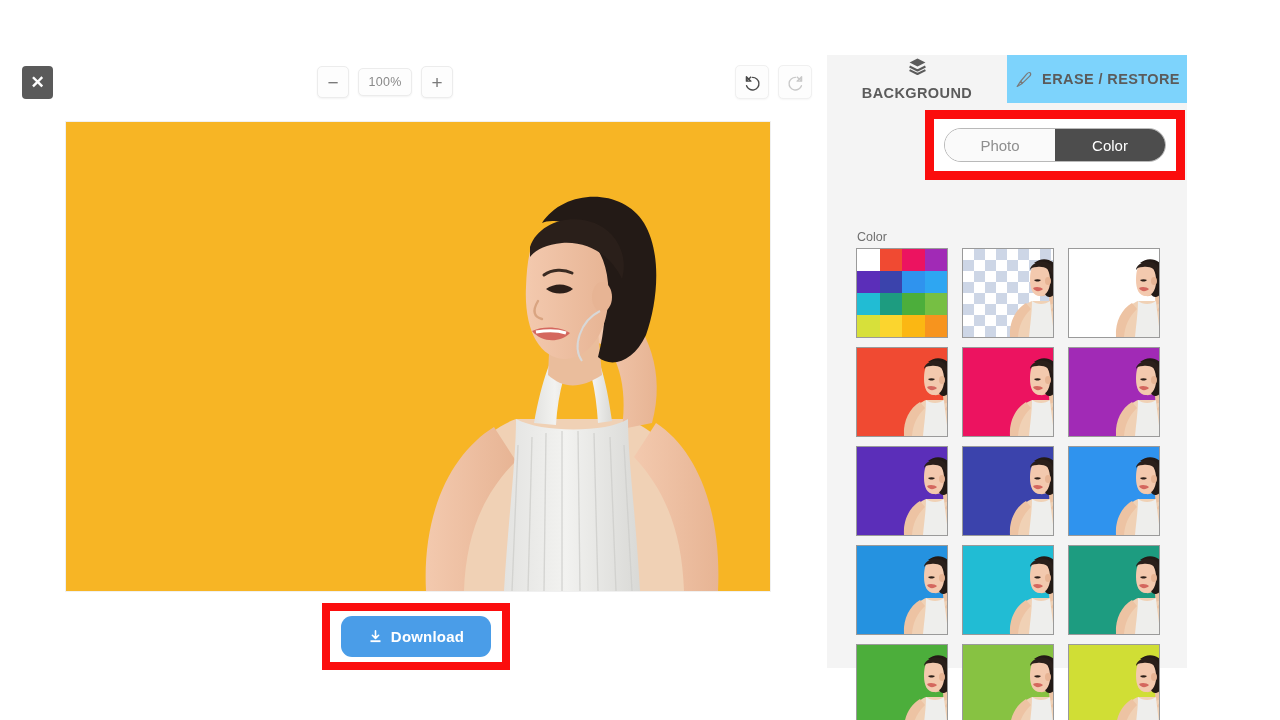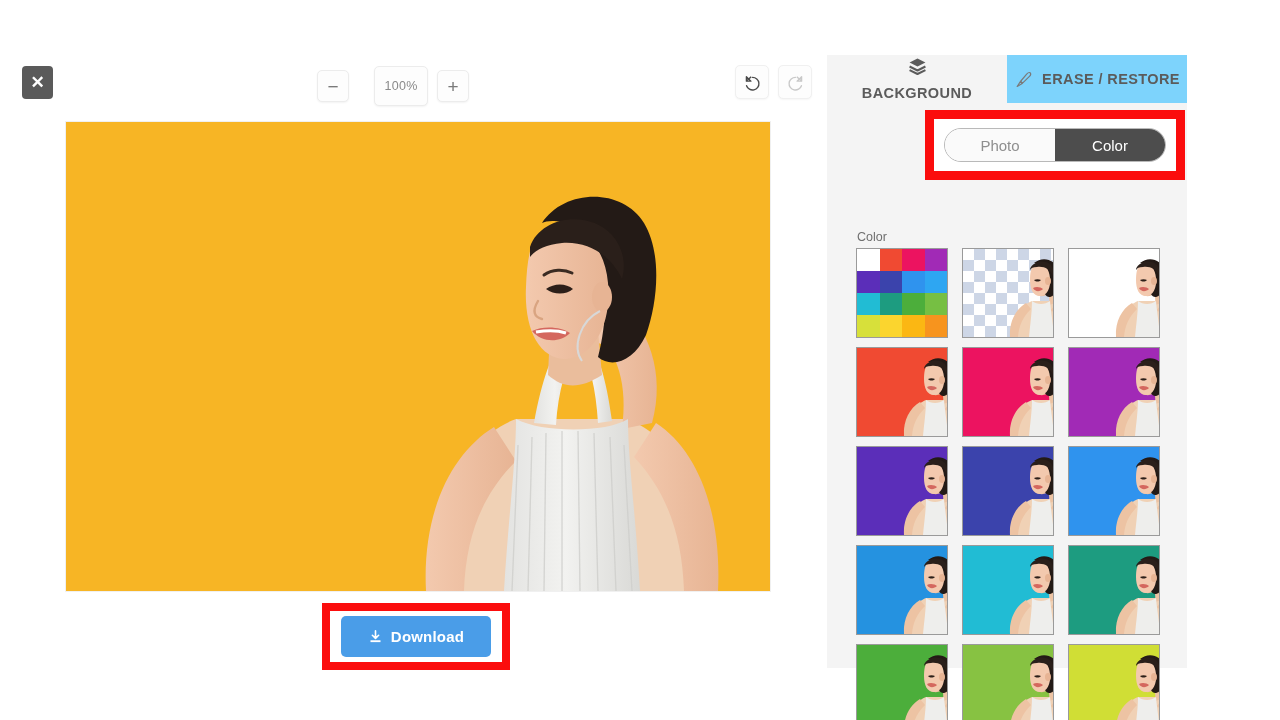--- a/index.html
+++ b/index.html
@@ -22,24 +22,24 @@
   .close-btn .x { color:#fff; font-size:17px; font-weight:bold; line-height:1; }
 
   .zoom-controls { position:absolute; left:317px; top:66px; display:flex; align-items:center; gap:9px; }
   .zbtn {
     width:32px; height:32px; background:#fdfdfd; border:1px solid #ececec; border-radius:5px;
     display:flex; align-items:center; justify-content:center; cursor:pointer;
     box-shadow:0 1px 2px rgba(0,0,0,0.05);
   }
   .zbtn .glyph { color:#7a7a7a; font-size:19px; line-height:1; font-weight:300; }
   .zoom-value {
-    min-width:54px; height:40px; background:#fdfdfd; border:1px solid #ececec; border-radius:5px;
+    min-width:54px; height:28px; background:#fdfdfd; border:1px solid #ececec; border-radius:5px;
     display:flex; align-items:center; justify-content:center;
     font-size:12.5px; color:#8a8a8a; letter-spacing:0.3px;
-    box-shadow:0 1px 2px rgba(0,0,0,0.05); cursor:pointer;margin-left:16px;
+    box-shadow:0 1px 2px rgba(0,0,0,0.05); cursor:pointer;
   }
 
   .history-controls { position:absolute; left:735px; top:65px; display:flex; gap:9px; }
   .hbtn {
     width:34px; height:34px; background:#fdfdfd; border:1px solid #f0f0f0; border-radius:5px;
     display:flex; align-items:center; justify-content:center; cursor:pointer;
     box-shadow:0 1px 2px rgba(0,0,0,0.04);
   }
 
   
@@ -49,21 +49,21 @@
   }
   .canvas .person { position:absolute; left:50%; bottom:0; transform:translateX(-52px); width:420px; height:430px; }
 
   
   .dl-annot {
     position:absolute; left:322px; top:603px; width:188px; height:67px;
     border:8px solid #fb0d0d; background:#ffffff;
   }
   .dl-btn {
     position:absolute; left:341px; top:616px; width:150px; height:41px;
-    background:#4a9de8; border-radius:5px; display:flex; align-items:center; justify-content:center;
+    background:#4a9de8; border-radius:11px; display:flex; align-items:center; justify-content:center;
     gap:8px; cursor:pointer;
   }
   .dl-btn .label { color:#ffffff; font-size:15px; font-weight:bold; letter-spacing:0.2px; }
 
   
   .sidebar { position:absolute; left:827px; top:55px; width:360px; height:613px; background:#f4f4f4; }
   .tabbar { position:absolute; left:0; top:0; width:100%; height:48px; display:flex; }
   .tab { flex:1; display:flex; align-items:center; justify-content:center; gap:9px; cursor:pointer; height:48px; }
   .tab.active { background:#f4f4f4;flex-direction:column; }
   .tab.inactive { background:#7dd3fc; }

